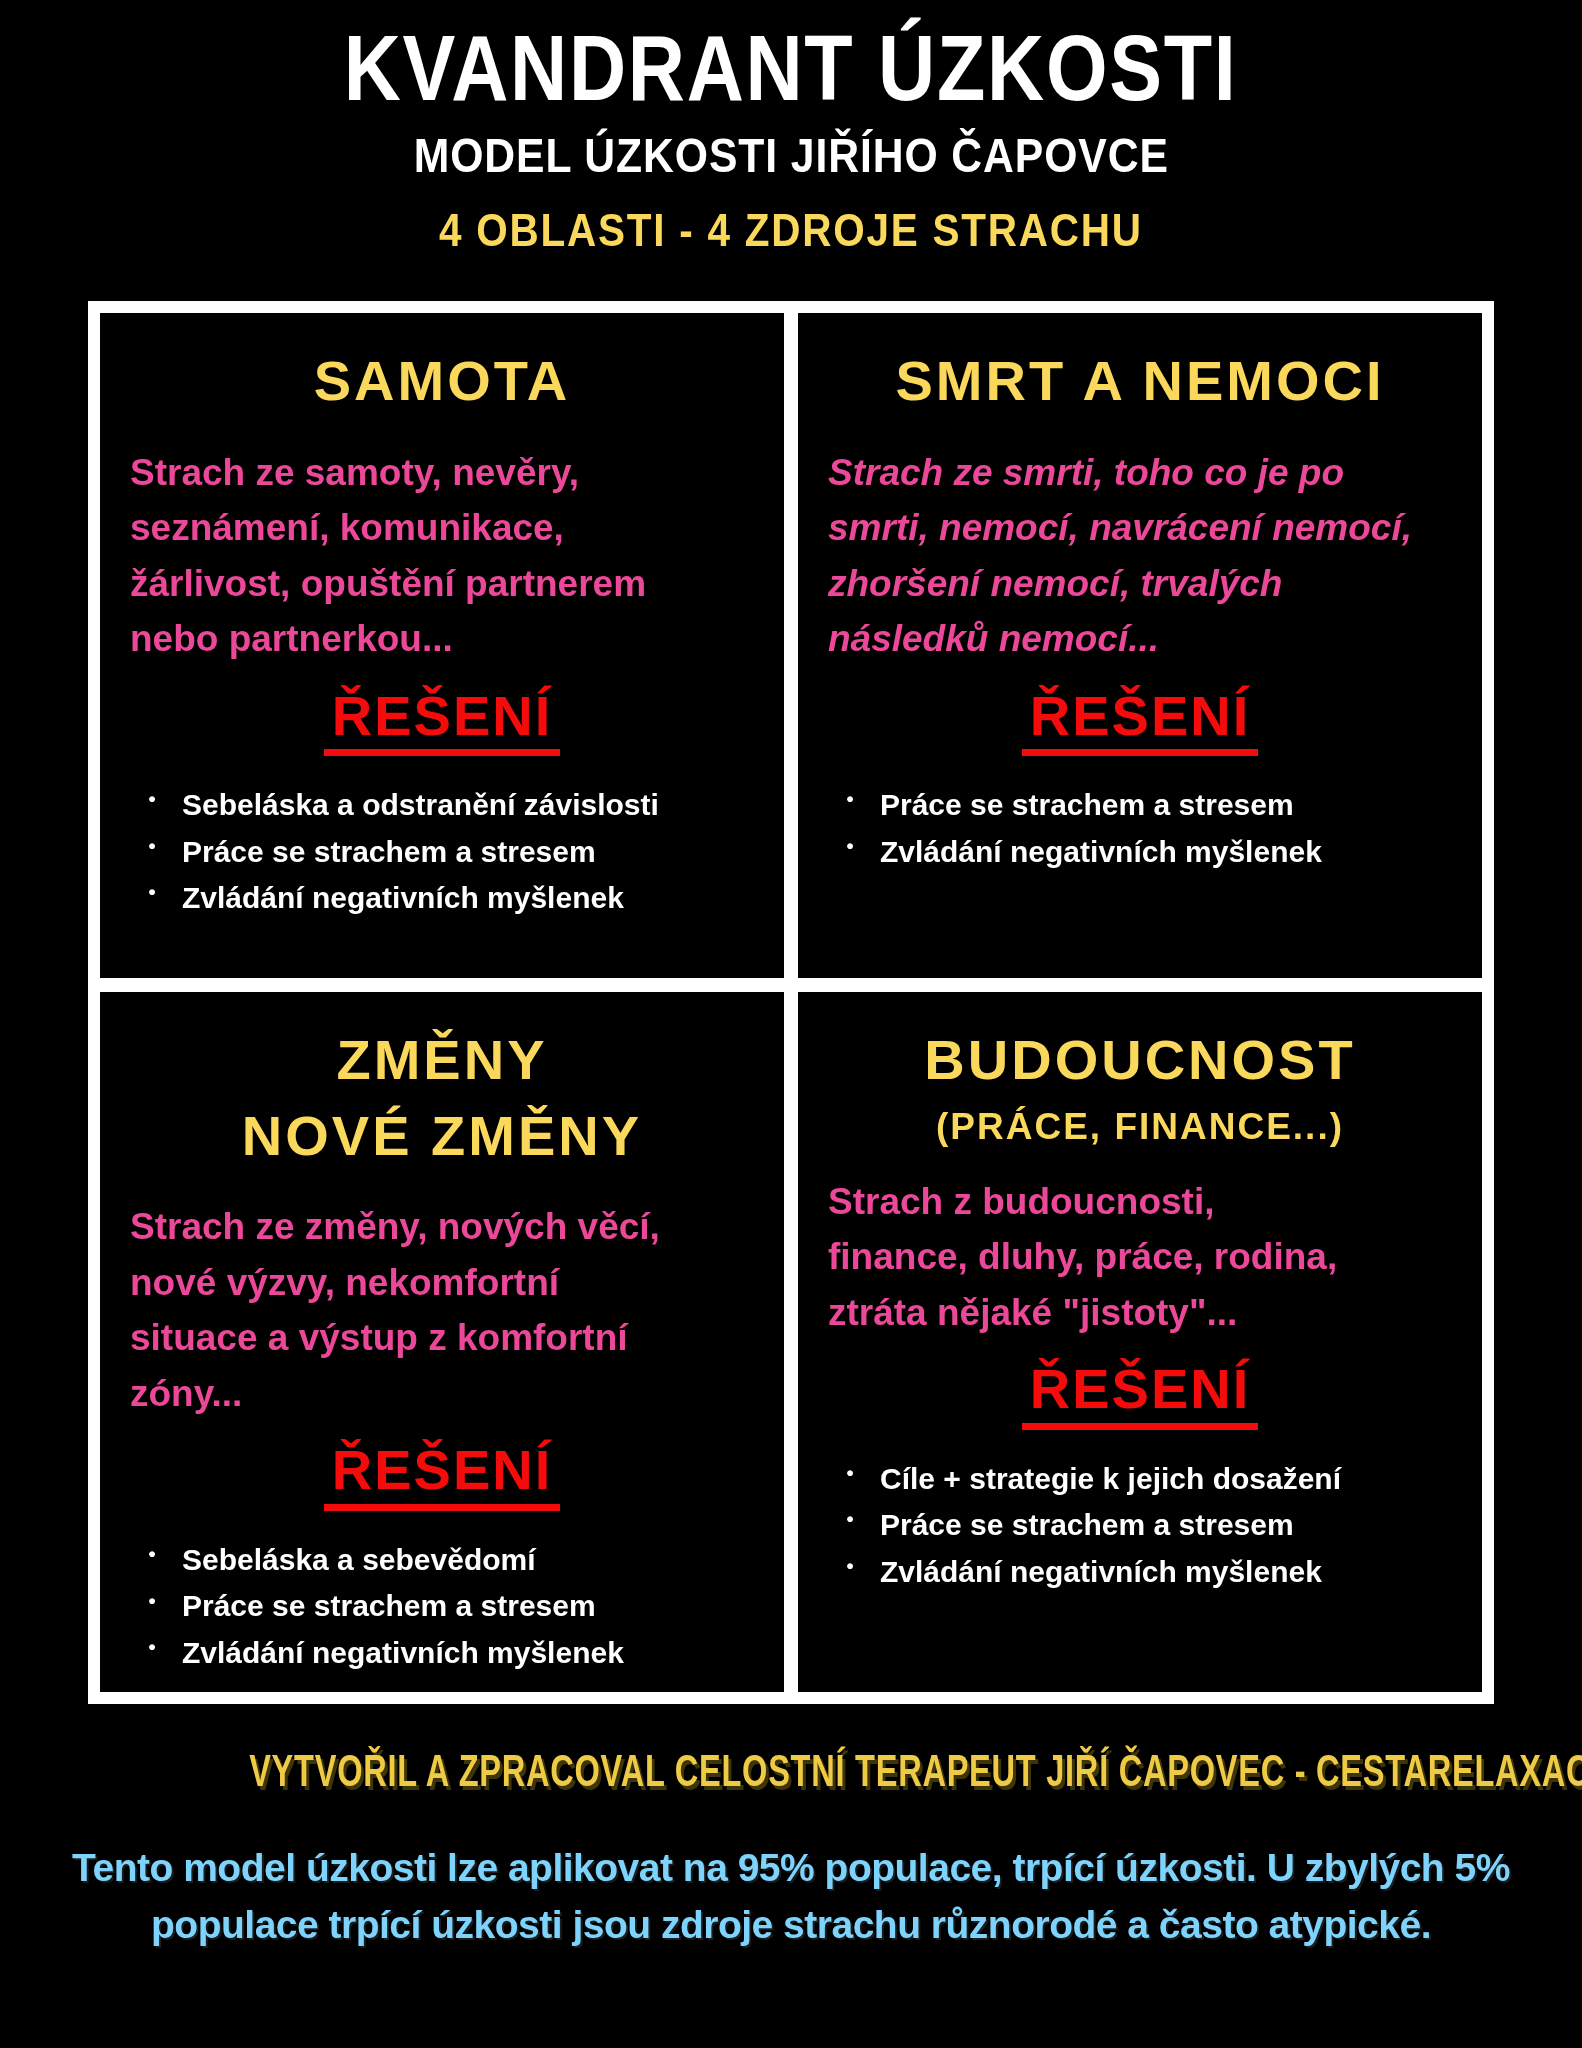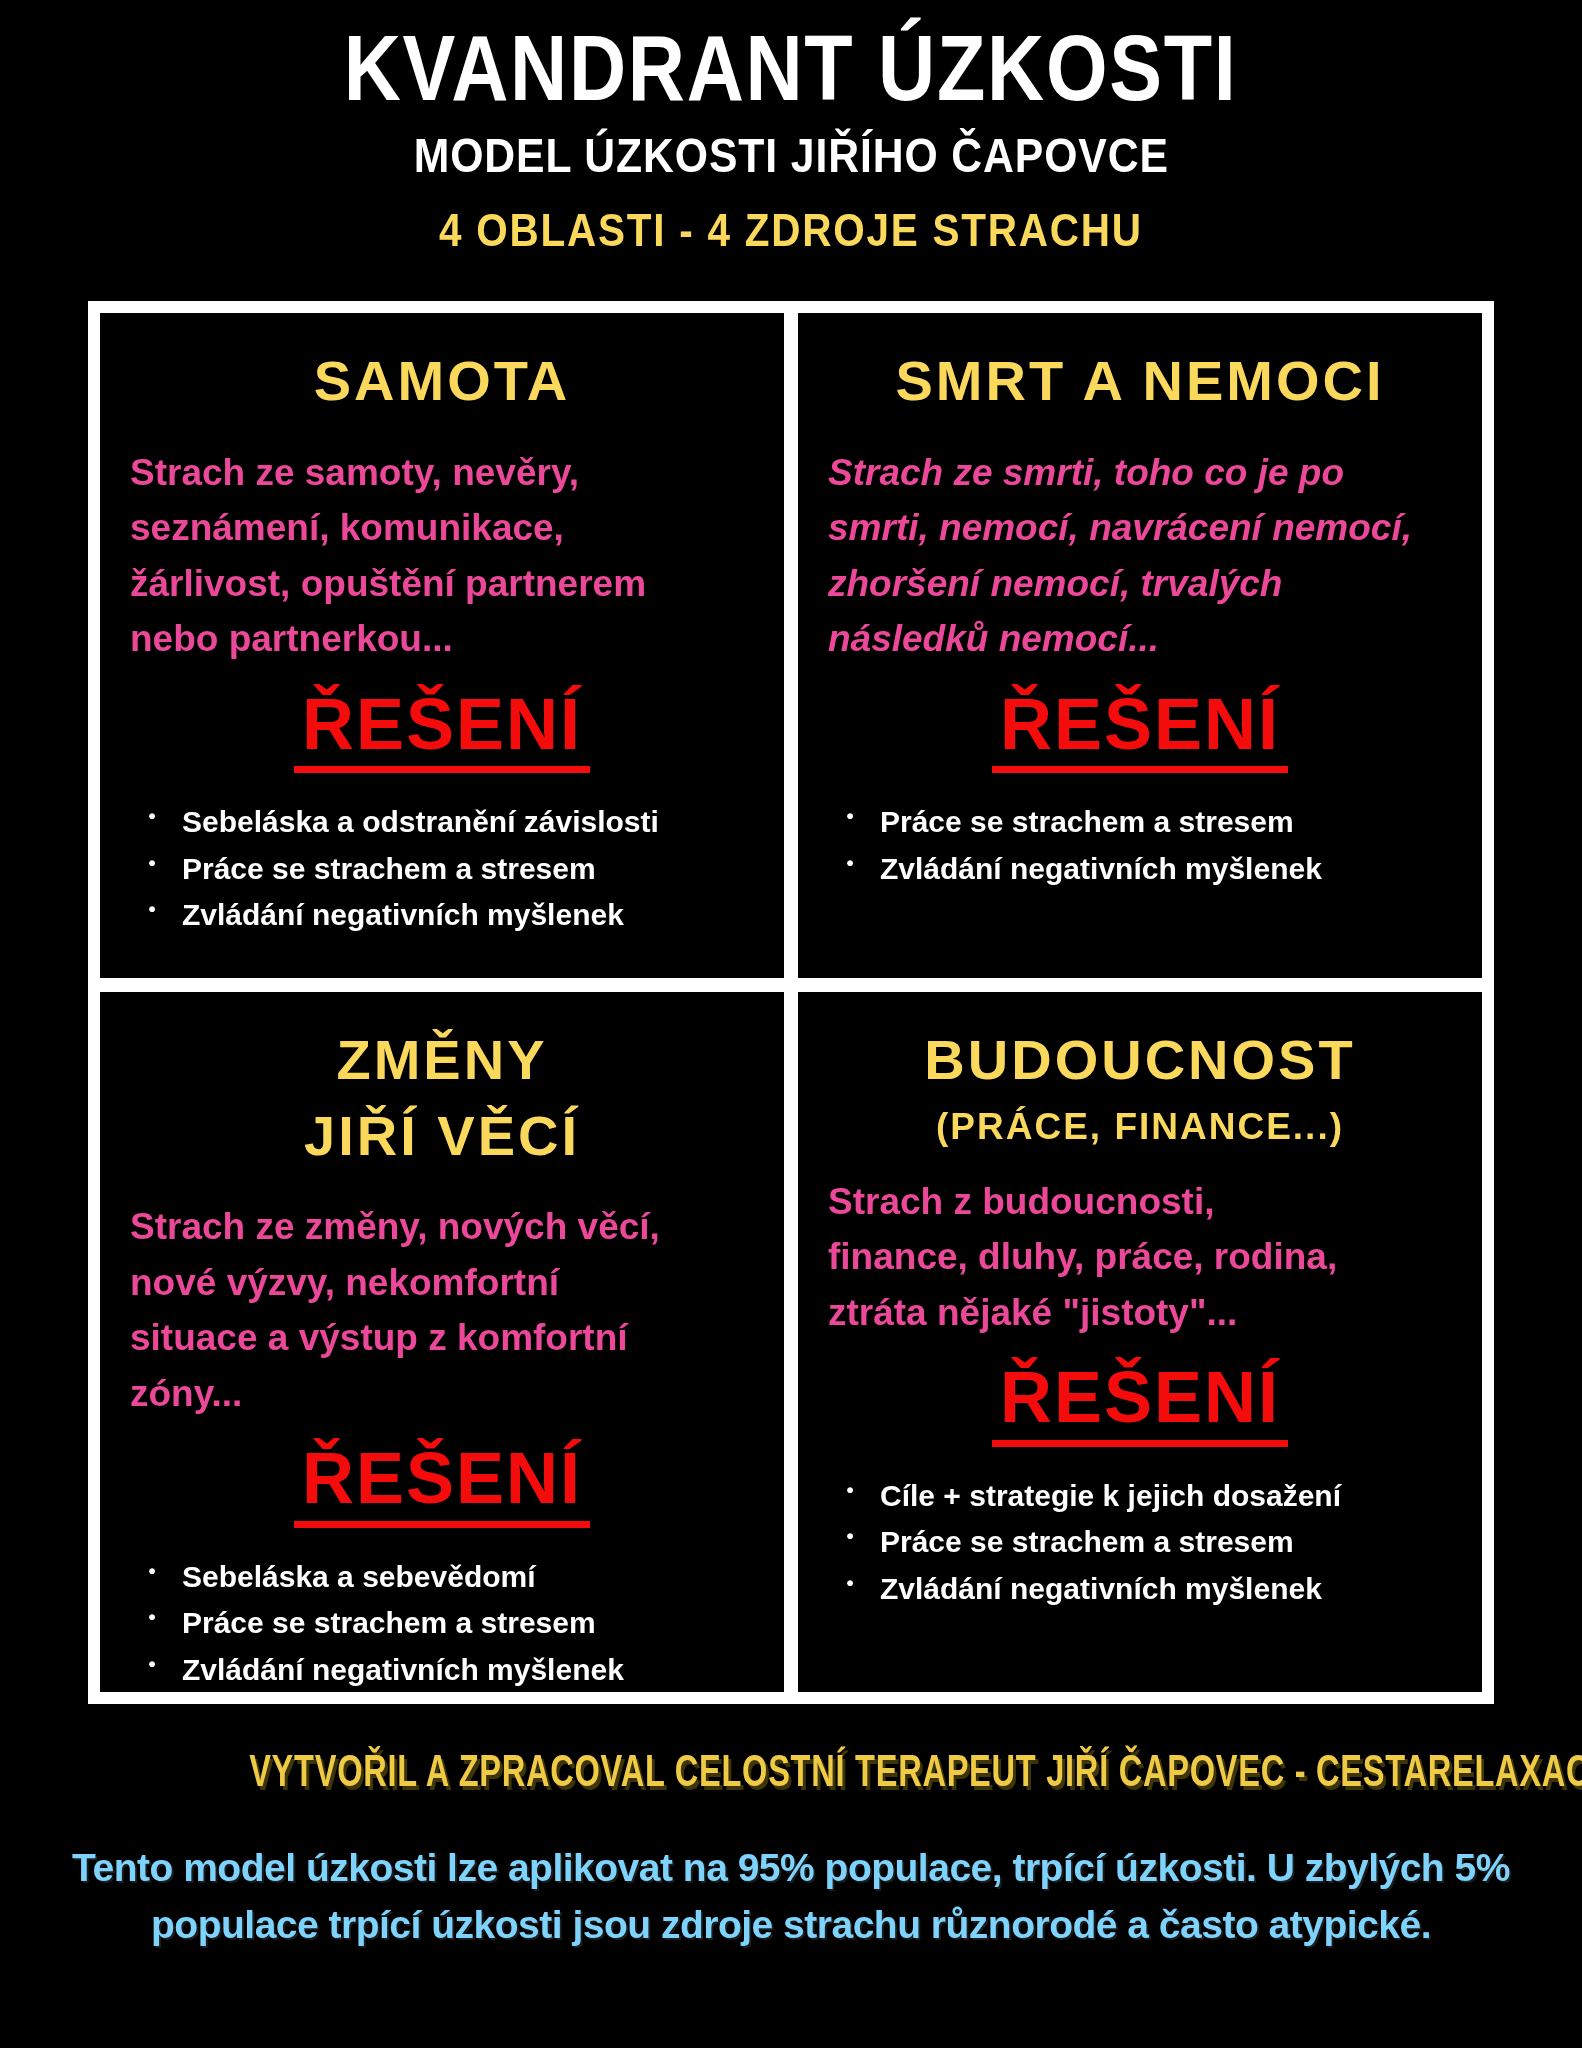--- a/index.html
+++ b/index.html
@@ -81,21 +81,21 @@
     font-weight: bold;
     line-height: 1.5;
     color: #ec4899;
   }
   .desc-w545 { max-width: 545px; }
   .desc-w620 { max-width: 620px; font-style: italic; }
   .desc-w520 { max-width: 520px; }
   .q-solution { text-align: center; margin-top: 20px; }
   .q-solution-label {
     display: inline-block;
-    font-size: 72px;
+    font-size: 56px;
     font-weight: bold;
     color: #F40B0B;
     letter-spacing: 2px;
     border-bottom: 7px solid #F40B0B;
     padding: 0 8px 4px 8px;
     line-height: 1.05;
   }
   .q-bullets {
     margin: 26px 0 0 0;
     padding-left: 22px;
@@ -179,21 +179,21 @@
       </div>
       <ul class="q-bullets bullets-narrow">
         <li>Práce se strachem a stresem</li>
         <li>Zvládání negativních myšlenek</li>
       </ul>
     </section>
 
     <section class="cell">
       <h2 class="q-title">
         <div>ZMĚNY</div>
-        <div>JIŘÍ VĚCÍ</div>
+        <div>NOVÉ ZMĚNY</div>
       </h2>
       <p class="q-desc desc-w545">Strach ze změny, nových věcí, nové výzvy, nekomfortní situace a výstup z komfortní zóny...</p>
       <div class="q-solution">
         <span class="q-solution-label">ŘEŠENÍ</span>
       </div>
       <ul class="q-bullets bullets-mid">
         <li>Sebeláska a sebevědomí</li>
         <li>Práce se strachem a stresem</li>
         <li>Zvládání negativních myšlenek</li>
       </ul>

